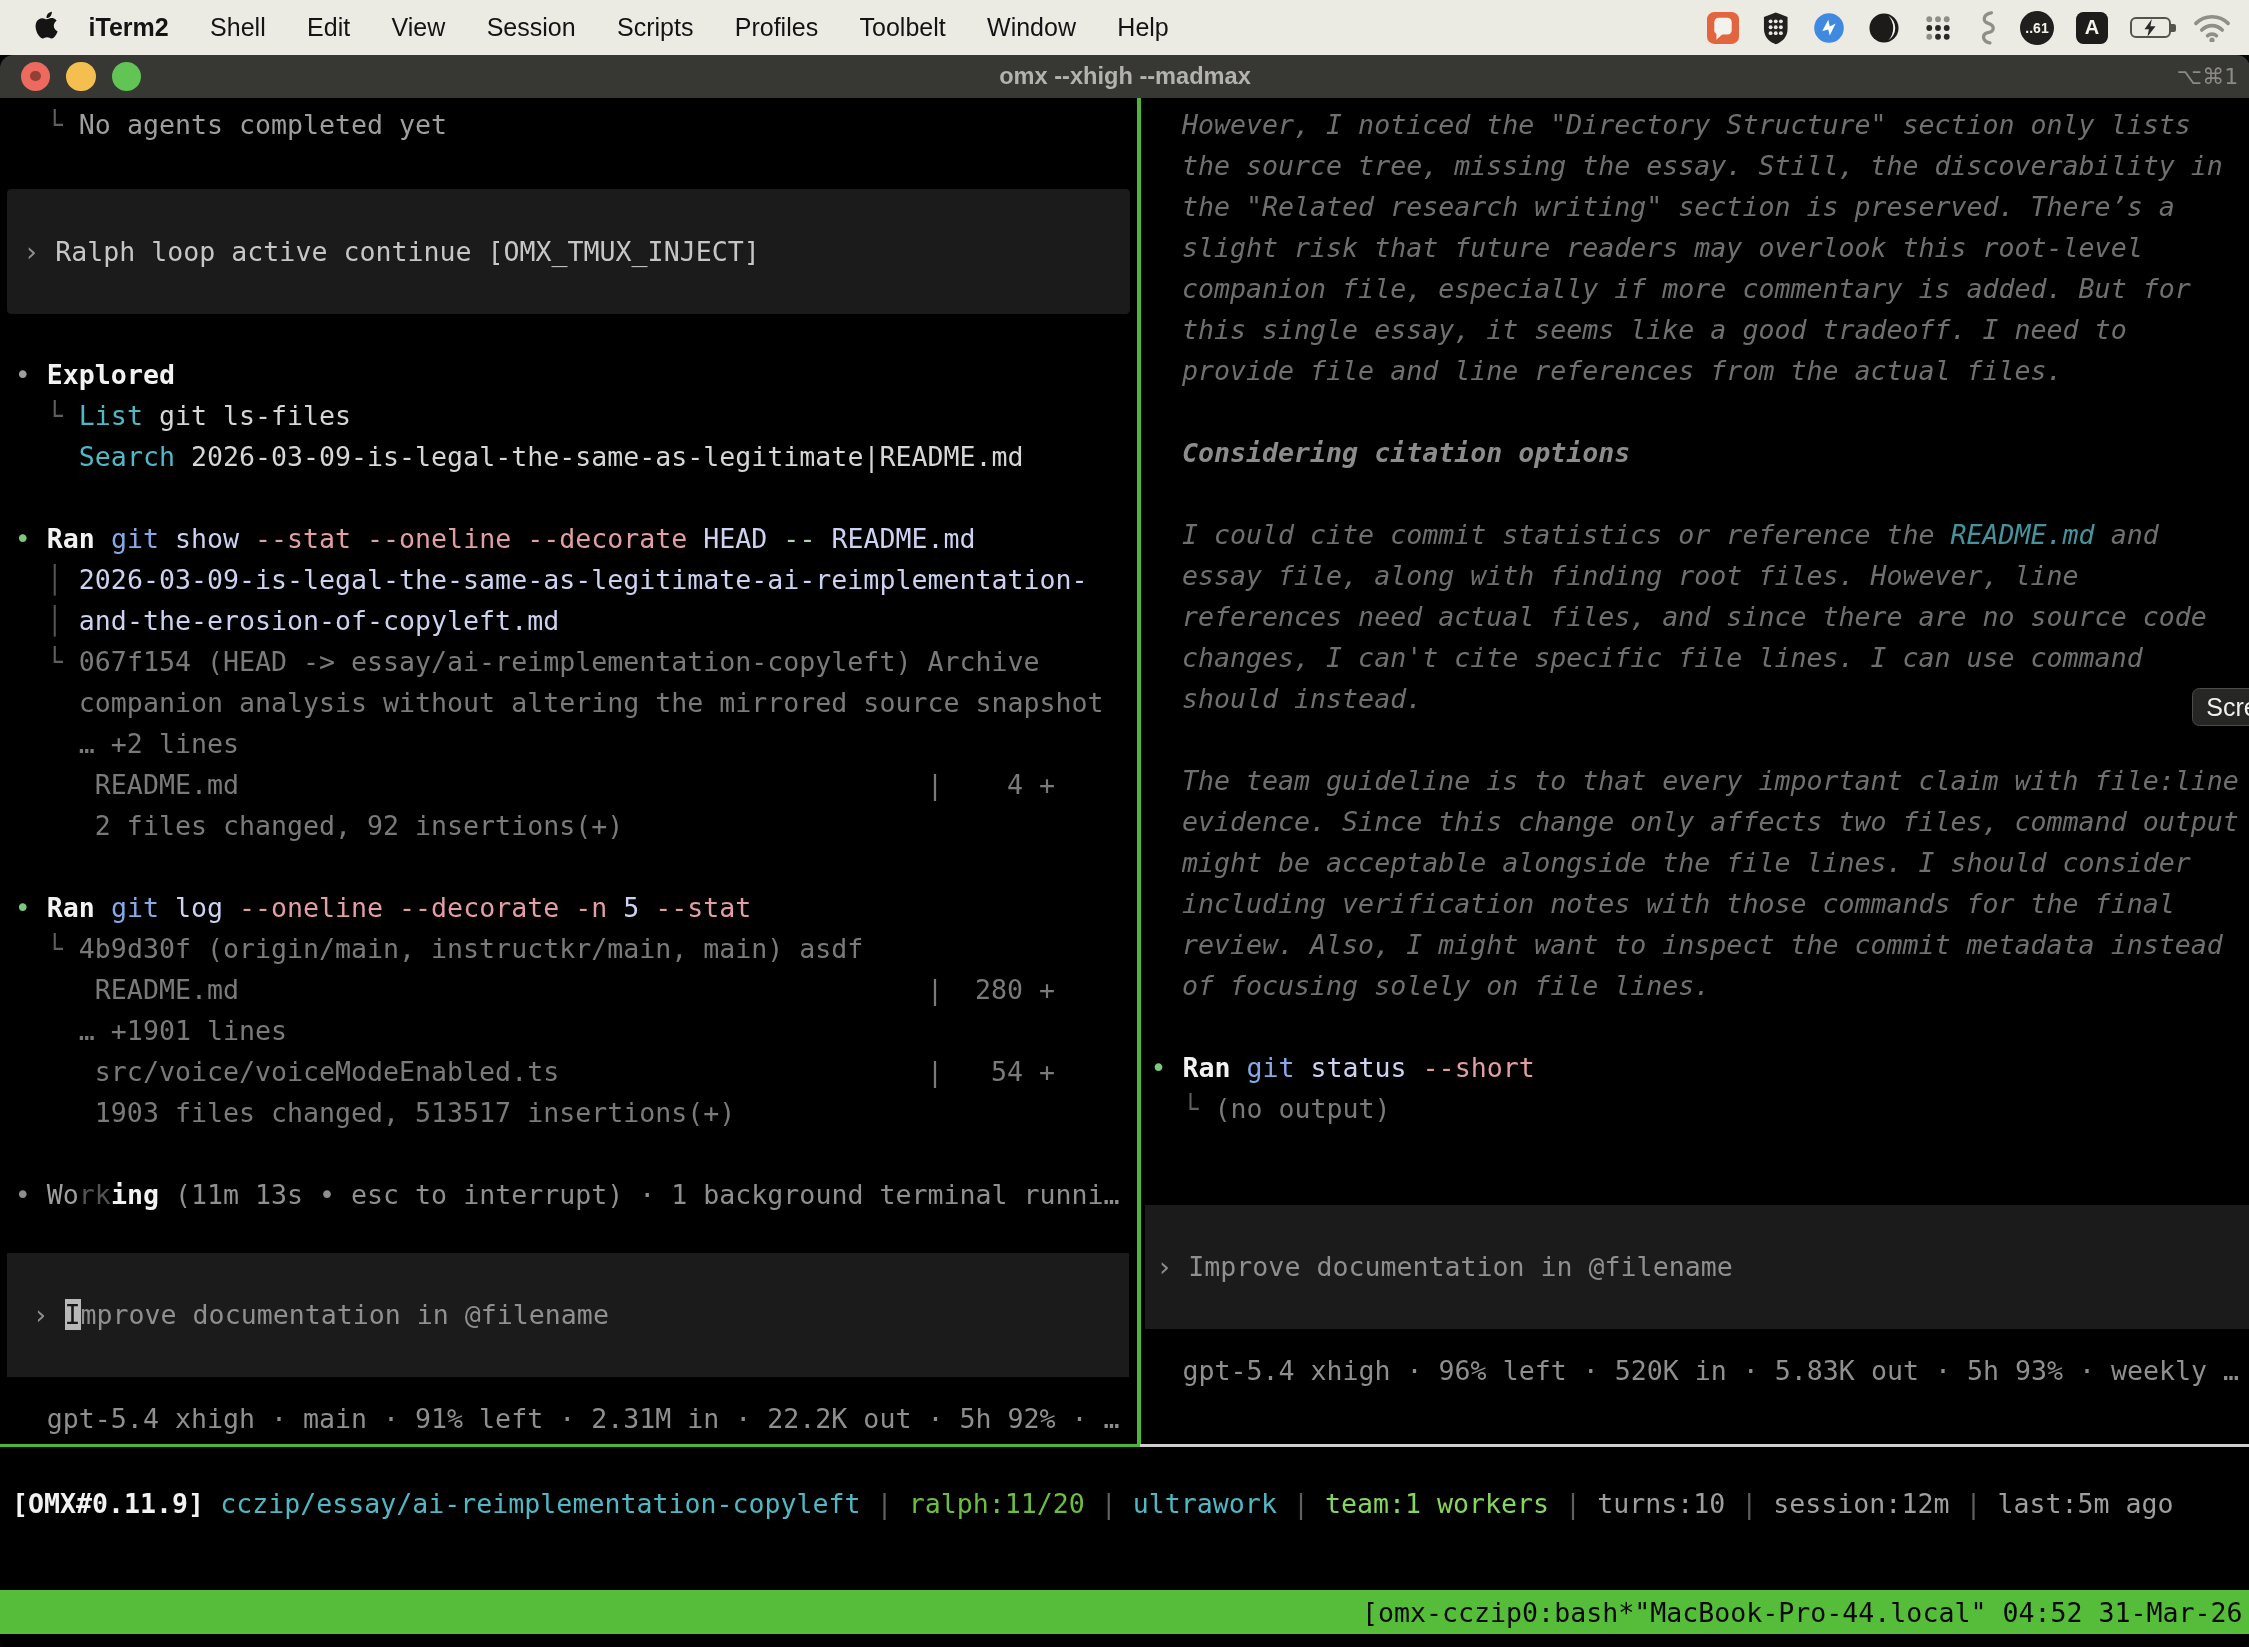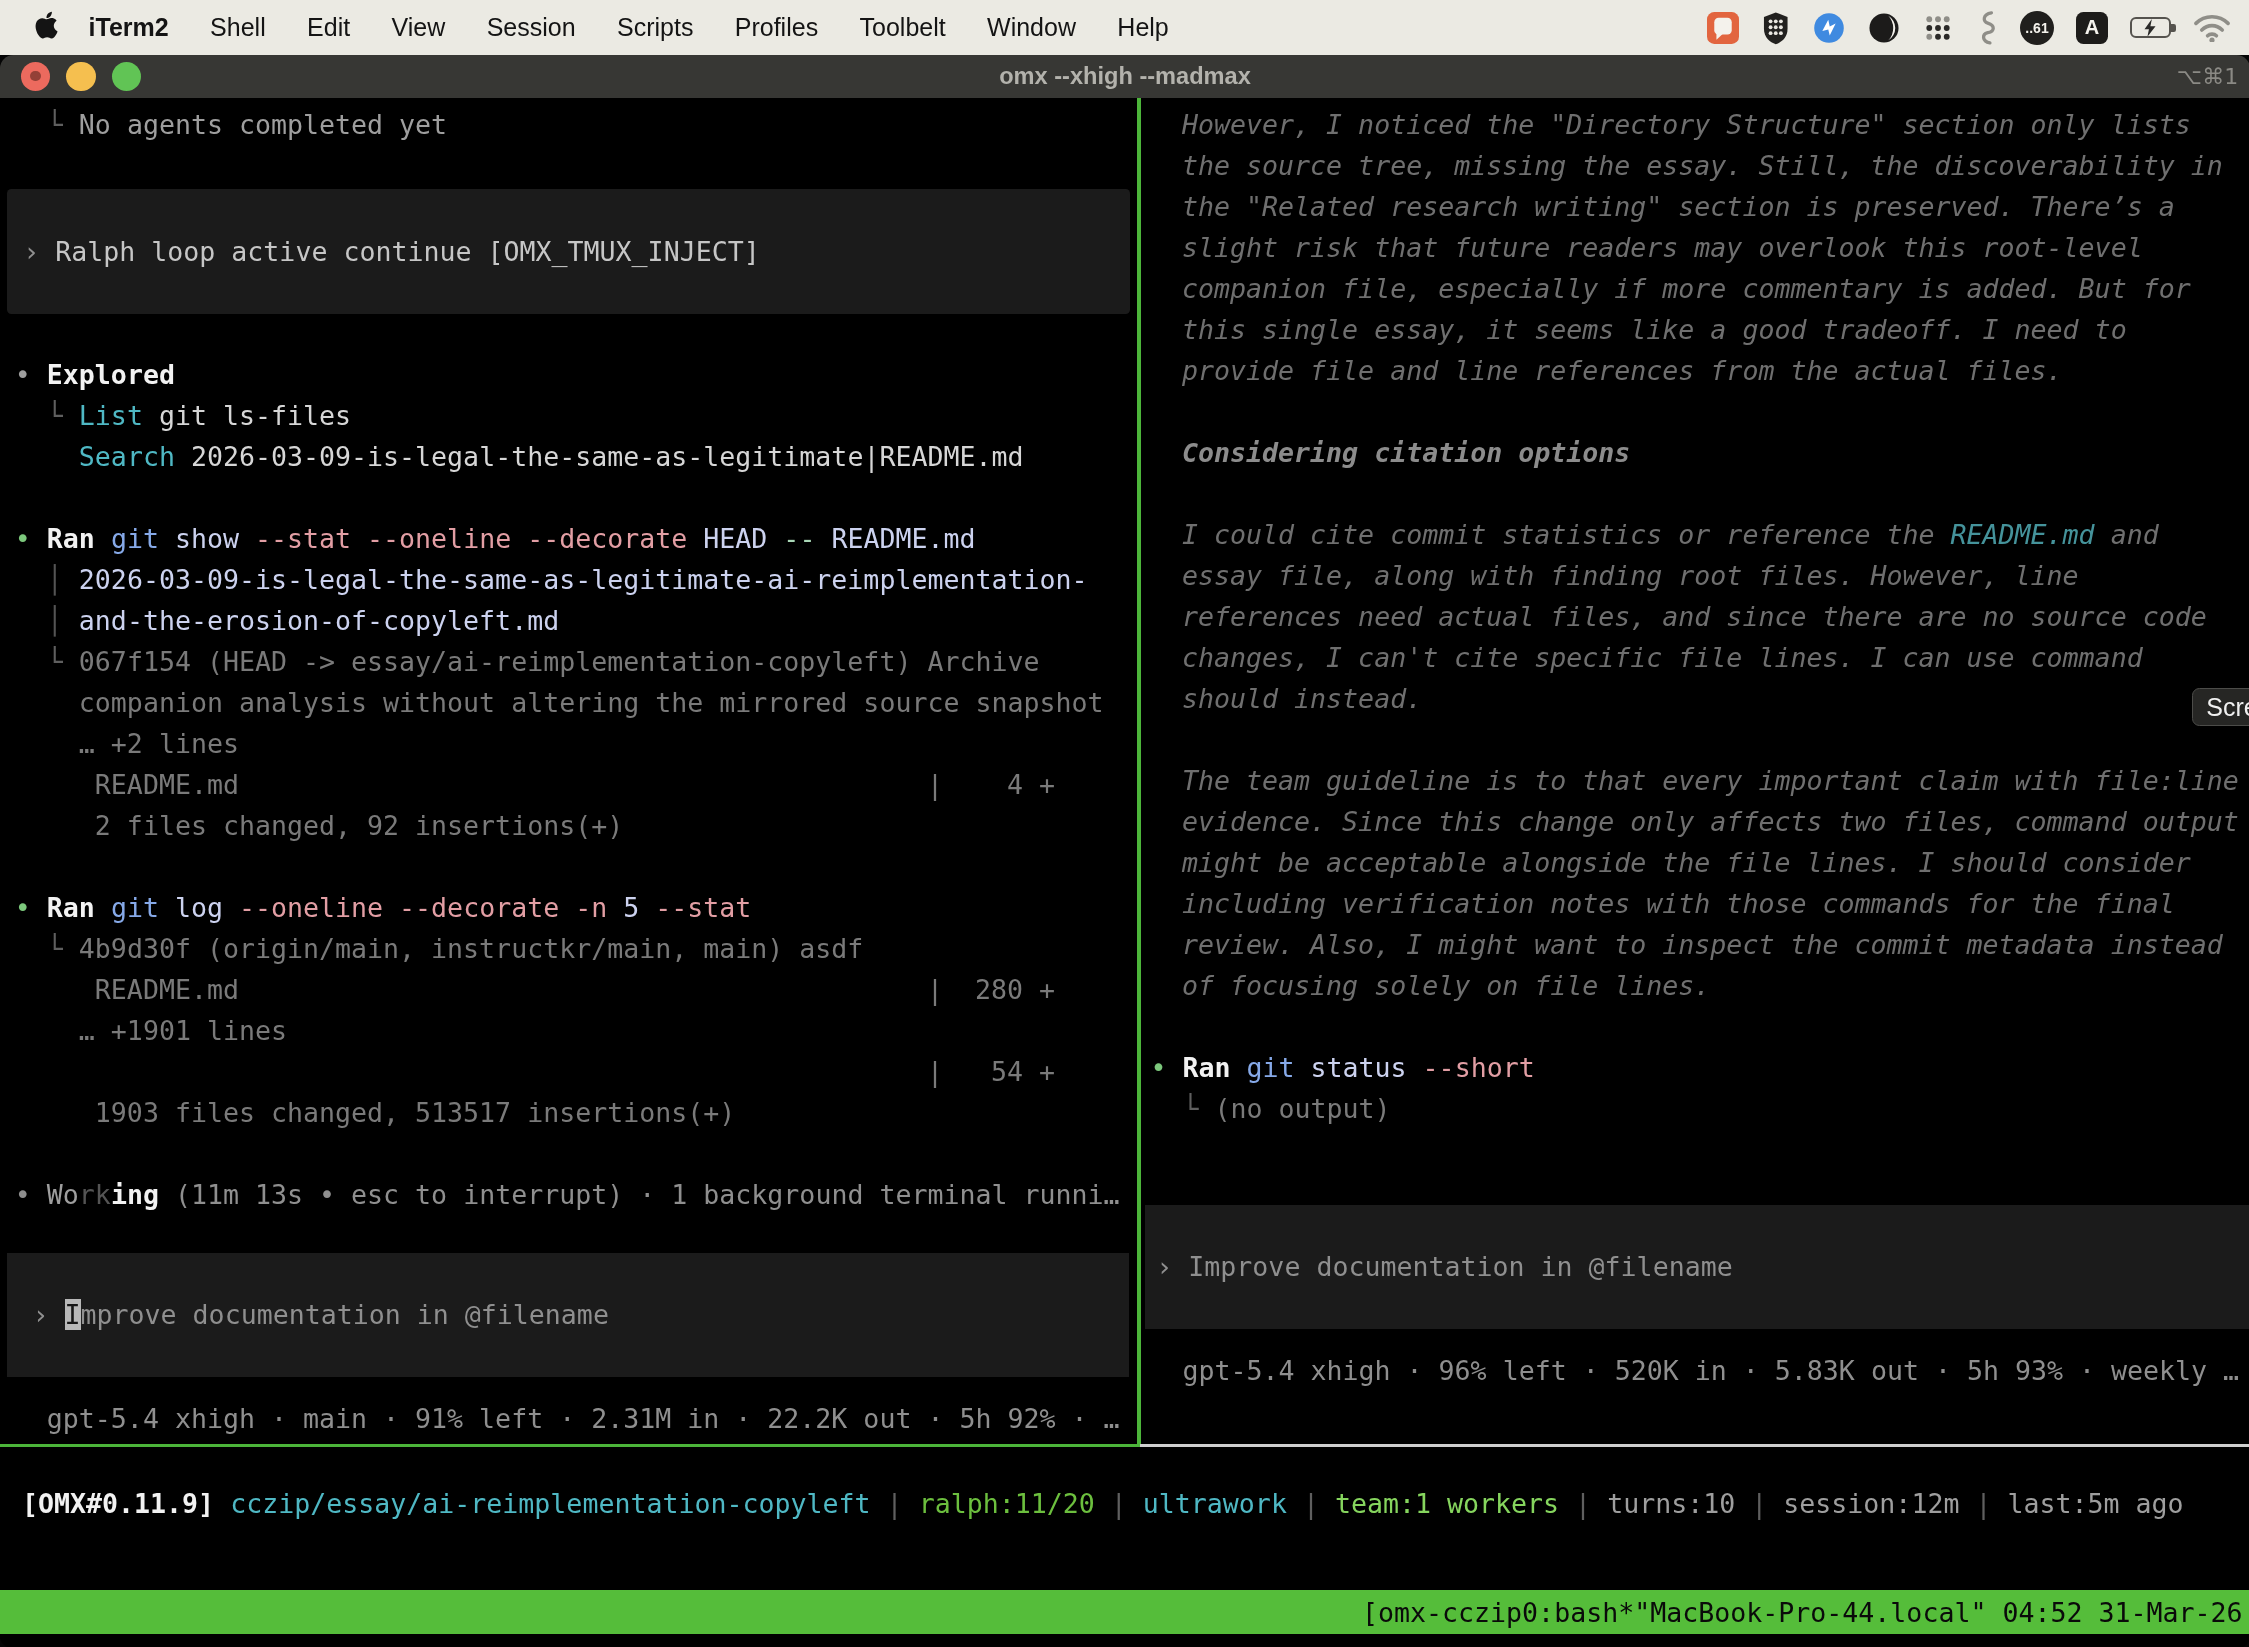--- a/index.html
+++ b/index.html
@@ -88,21 +88,21 @@
   .mt28 { margin-top:20.7px; } .mt48 { margin-top:35px; } .mt52 { margin-top:38px; }
   .mt54 { margin-top:40px; } .mt56 { margin-top:41px; }
   
   .ralphbox { margin:44px 7.4px 0 7.4px; height:125px; background:#1b1b1b; border-radius:4.4px;
     display:flex; align-items:center; padding-left:1px; }
   .inputbox { height:124px; background:#1b1b1b; display:flex; align-items:center; }
   .inputbox.left { margin-left:7.4px; width:1122px; padding-left:10.3px; }
   .inputbox.right { margin-left:1.5px; width:1106px; padding-left:4.4px; }
   .cursor { background:#b8b8b8; color:#161616; }
   
-  .omx-line { position:absolute; left:0; top:1428px; width:100%; padding-left:22px; }
+  .omx-line { position:absolute; left:0; top:1428px; width:100%; padding-left:12px; }
   .tmuxbar { position:absolute; left:0; top:1535px; width:100%; height:44px; background:#55bd3a;
     display:flex; align-items:center; justify-content:flex-end; padding:0 7.4px;
     font-family:"DejaVu Sans Mono", monospace; font-size:26.6px; color:#0a0a0a; }
   
   .overlay-chip { position:absolute; left:2192px; top:633px; width:68px; height:38px;
     background:#262624; border:1.5px solid #4c4c49; border-radius:7.4px; color:#f0f0f0;
     display:flex; align-items:center; padding-left:13.3px; font-size:25px;
     font-family:"Liberation Sans", sans-serif; }
 </style>
 </head>
@@ -235,21 +235,21 @@
     <div class="row"><span class="branch">  └ </span><span class="dim">067f154 (HEAD -&gt; essay/ai-reimplementation-copyleft) Archive</span></div>
     <div class="row dim">    companion analysis without altering the mirrored source snapshot</div>
     <div class="row dim">    … +2 lines</div>
     <div class="row"><span class="dim">     README.md</span><span class="statcols">|    4 +</span></div>
     <div class="row dim">     2 files changed, 92 insertions(+)</div>
 
     <div class="row mt56"><span class="gb">• </span><span class="bw">Ran</span><span class="blue"> git</span><span class="lav"> log</span><span class="pink"> --oneline --decorate</span><span class="pink"> -n</span><span class="lav"> 5</span><span class="pink"> --stat</span></div>
     <div class="row"><span class="branch">  └ </span><span class="dim">4b9d30f (origin/main, instructkr/main, main) asdf</span></div>
     <div class="row"><span class="dim">     README.md</span><span class="statcols">|  280 +</span></div>
     <div class="row dim">    … +1901 lines</div>
-    <div class="row"><span class="statcols">|   54 +</span></div>
+    <div class="row"><span class="dim">     src/voice/voiceModeEnabled.ts</span><span class="statcols">|   54 +</span></div>
     <div class="row dim">     1903 files changed, 513517 insertions(+)</div>
 
     <div class="row mt56"><span class="gray">• </span><span class="gray2">Wo</span><span class="darktok">rk</span><span class="bw">ing</span><span class="gray"> (11m 13s • esc to interrupt) · 1 background terminal runni…</span></div>
 
     <div class="inputbox left mt52">
       <div class="row"><span class="gray">› </span><span class="cursor">I</span><span class="gray">mprove documentation in @filename</span></div>
     </div>
 
     <div class="row mt28 gray">  gpt-5.4 xhigh · main · 91% left · 2.31M in · 22.2K out · 5h 92% · …</div>
   </div>

